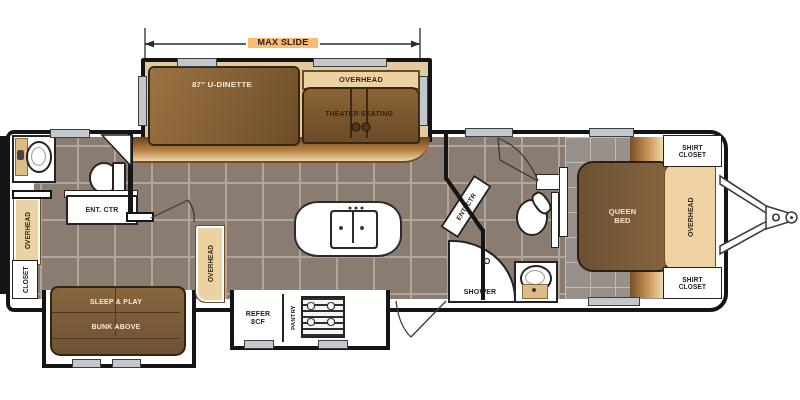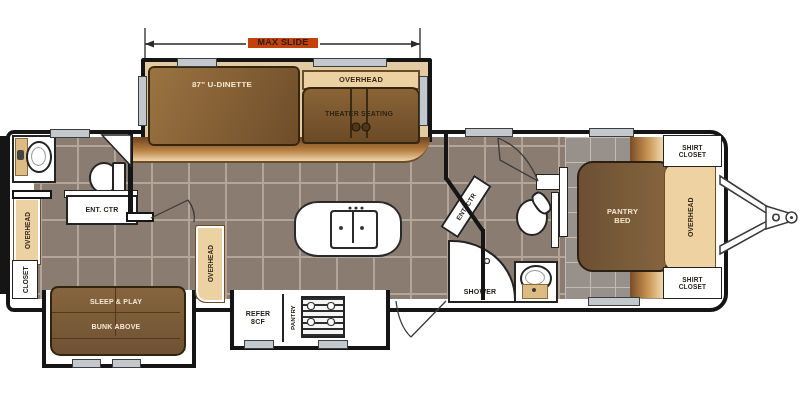--- a/index.html
+++ b/index.html
@@ -132,21 +132,21 @@
   </div>
   <div class="abs" style="left:514px;top:261px;width:40px;height:38px;background:#fff;border:2px solid #232323;z-index:4;"></div>
   <div class="abs" style="left:520px;top:265px;width:28px;height:23px;background:#fff;border:2px solid #232323;border-radius:50%;z-index:5;"></div>
   <div class="abs" style="left:525px;top:270px;width:18px;height:13px;border:1px solid #999;border-radius:50%;z-index:5;"></div>
   <div class="abs" style="left:522px;top:284px;width:24px;height:13px;background:#ddbb82;border:1px solid #8a6a3a;z-index:5;"></div>
 
   <div class="abs" style="left:630px;top:137px;width:33px;height:161px;z-index:3;
        background:linear-gradient(90deg,#7a4d26,#c89555 55%,#f0d9ae);"></div>
   <div class="abs flex-c" style="left:577px;top:161px;width:87px;height:107px;z-index:4;
        background:linear-gradient(90deg,#6b5032,#85653f);border:2px solid #2b2011;border-radius:16px 8px 8px 16px;">
-    <div class="lbl" style="position:static;width:44px;font-size:7.5px;color:#f2e4c8;">PANTRY BED</div>
+    <div class="lbl" style="position:static;width:44px;font-size:7.5px;color:#f2e4c8;">QUEEN BED</div>
   </div>
   <div class="abs vtext" style="left:664px;top:164px;width:50px;height:104px;background:#eed2a2;border:1.5px solid #6b4c28;
        border-radius:0 10px 10px 0;z-index:4;font-size:7px;font-weight:bold;color:#33291c;">OVERHEAD</div>
   <div class="abs flex-c" style="left:663px;top:135px;width:57px;height:30px;background:#fff;border:1.5px solid #232323;z-index:4;">
     <div class="lbl" style="position:static;width:44px;font-size:6.5px;">SHIRT CLOSET</div>
   </div>
   <div class="abs flex-c" style="left:663px;top:267px;width:57px;height:30px;background:#fff;border:1.5px solid #232323;z-index:4;">
     <div class="lbl" style="position:static;width:44px;font-size:6.5px;">SHIRT CLOSET</div>
   </div>
 
@@ -156,21 +156,21 @@
   <div class="abs window" style="left:419px;top:76px;width:7px;height:48px;"></div>
   <div class="abs window" style="left:50px;top:129px;width:38px;height:7px;"></div>
   <div class="abs window" style="left:465px;top:128px;width:46px;height:7px;"></div>
   <div class="abs window" style="left:589px;top:128px;width:43px;height:7px;"></div>
   <div class="abs window" style="left:588px;top:297px;width:50px;height:7px;"></div>
   <div class="abs window" style="left:72px;top:359px;width:27px;height:7px;"></div>
   <div class="abs window" style="left:112px;top:359px;width:27px;height:7px;"></div>
   <div class="abs window" style="left:244px;top:340px;width:28px;height:7px;"></div>
   <div class="abs window" style="left:318px;top:340px;width:28px;height:7px;"></div>
 
-  <div class="lbl" style="left:248px;top:38px;width:70px;font-size:9px;background:#c2410c;z-index:8;">MAX SLIDE</div>
+  <div class="lbl" style="left:248px;top:38px;width:70px;font-size:9px;background:#fdba74;z-index:8;">MAX SLIDE</div>
 
   <svg class="overlay" width="800" height="400" viewBox="0 0 800 400">
 
     <g stroke="#2b2b2b" stroke-width="1.3" fill="none">
       <path d="M145,28 V58 M420,28 V58 M145,44 H246 M320,44 H420"></path>
       <polygon points="145,44 154,40.5 154,47.5" fill="#2b2b2b" stroke="none"></polygon>
       <polygon points="420,44 411,40.5 411,47.5" fill="#2b2b2b" stroke="none"></polygon>
     </g>
 
     <polygon points="102,135 131,135 131,166" fill="#ffffff" stroke="#232323" stroke-width="1.5"></polygon>

